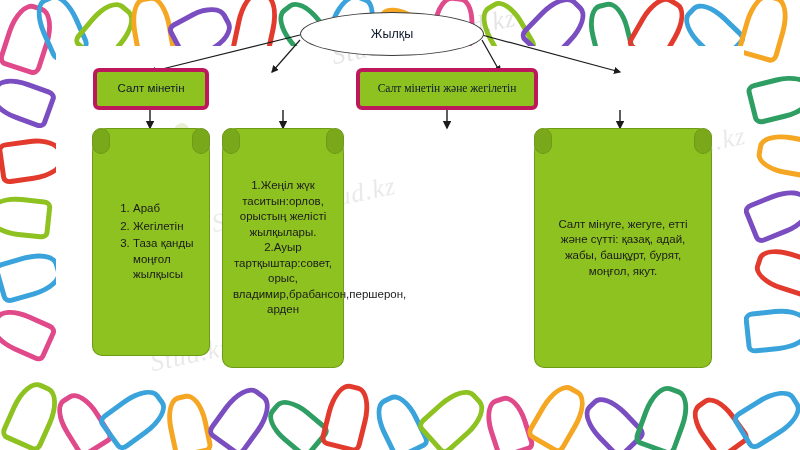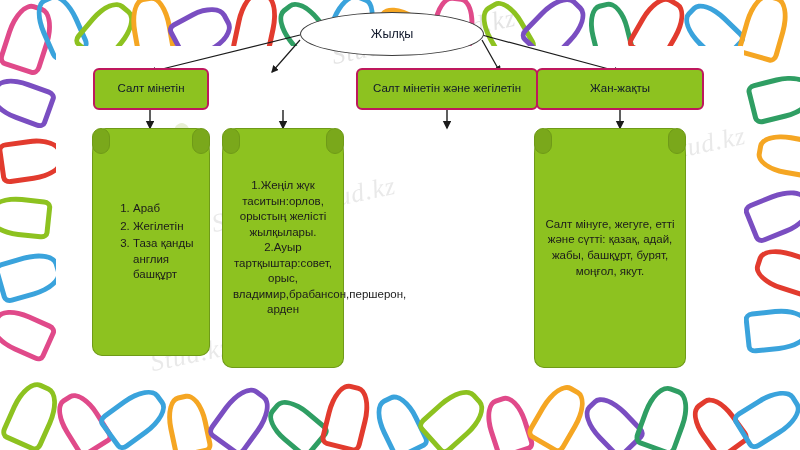--- a/index.html
+++ b/index.html
@@ -76,21 +76,21 @@
     display: flex;
     align-items: center;
     justify-content: center;
     text-align: center;
     color: #0f172a;
     line-height: 1.15;
   }
   
   .top-node {
     background: #8DC220;
-    border: 2px solid #be185d;
+    border: 4px solid #be185d;
     border-radius: 6px;
     font-size: 11.5px;
     padding: 4px 8px;
   }
   .root-node {
     background: #ffffff;
     border: 1px solid #3a3a3a;
     border-radius: 50%;
     font-size: 12.5px;
     padding: 2px 6px;
@@ -210,49 +210,46 @@
       <path d="M620,110 L620,128" stroke="#1b1b1b" stroke-width="1.4" fill="none" marker-end="url(#arrow)"></path>
     </svg>
 
     <div class="node root-node" style="left:300px;top:12px;width:184px;height:44px;">
       <span>Жылқы</span>
     </div>
 
     <div class="node top-node" style="left:93px;top:68px;width:116px;height:42px;">
       <span>Салт мінетін</span>
     </div>
-    <div class="node top-node" style="left:356px;top:68px;width:182px;height:42px;">
+    <div class="node top-node" style="left:356px;top:68px;width:182px;height:42px;font-family:Liberation Serif, serif;">
       <span>Салт мінетін және жегілетін</span>
-    </div>
-    <div class="node top-node" style="left:536px;top:68px;width:168px;height:42px;">
-      <span>Жан-жақты</span>
     </div>
 
     <div class="panel" style="left:92px;top:128px;width:118px;height:228px;">
       <span class="scroll-curl left"></span>
       <span class="scroll-curl right"></span>
       <div class="inner">
         <ol>
           <li>Араб</li>
           <li>Жегілетін</li>
-          <li>Таза қанды англия башқұрт</li>
+          <li>Таза қанды моңғол жылқысы</li>
         </ol>
       </div>
     </div>
 
     <div class="panel" style="left:222px;top:128px;width:122px;height:240px;">
       <span class="scroll-curl left"></span>
       <span class="scroll-curl right"></span>
       <div class="inner">
         <span>1.Жеңіл жүк таситын:орлов, орыстың желісті жылқылары. 2.Ауыр тартқыштар:совет, орыс, владимир,брабансон,першерон, арден</span>
       </div>
     </div>
 
 
-    <div class="panel" style="left:534px;top:128px;width:152px;height:240px;">
+    <div class="panel" style="left:534px;top:128px;width:178px;height:240px;">
       <span class="scroll-curl left"></span>
       <span class="scroll-curl right"></span>
       <div class="inner">
         <span>Салт мінуге, жегуге, етті және сүтті: қазақ, адай, жабы, башқұрт, бурят, моңғол, якут.</span>
       </div>
     </div>
   </div>
 
 </div>
 

